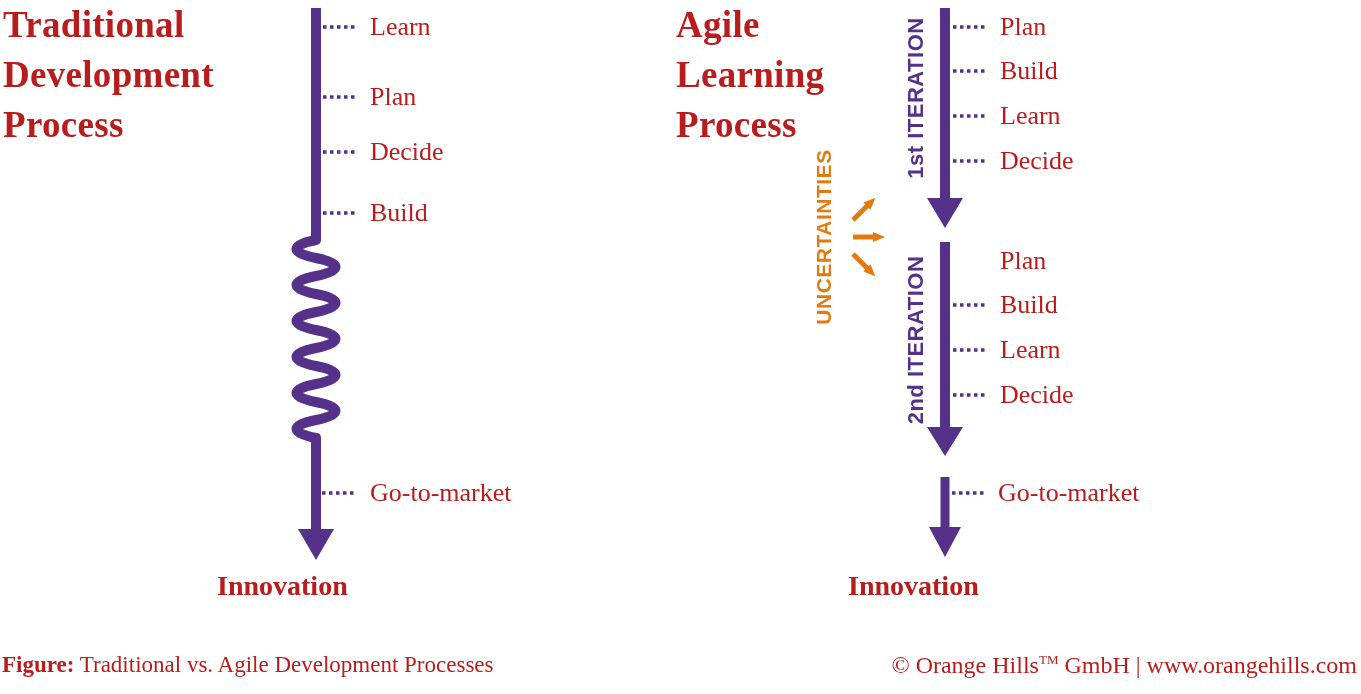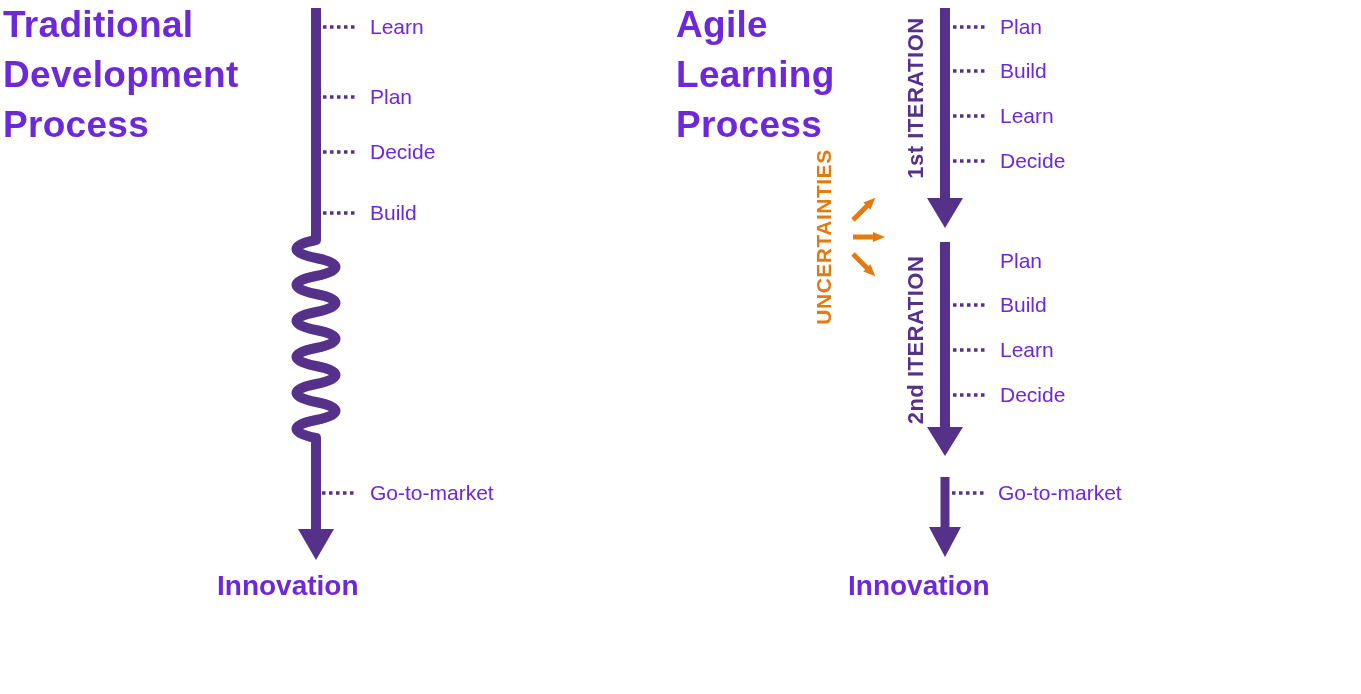--- a/index.html
+++ b/index.html
@@ -1,23 +1,23 @@
 <!DOCTYPE html>
 <html><head>
 <meta charset="utf-8">
 <style>
   html,body{margin:0;padding:0;background:#ffffff;}
   .canvas{
     position:relative;width:1361px;height:694px;background:#ffffff;
     font-family:"Liberation Sans",sans-serif;overflow:hidden;
   }
   .artwork{position:absolute;left:0;top:0;z-index:0;}
-  .txt{position:absolute;z-index:1;color:#6d28d9;}
+  .txt{position:absolute;z-index:1;color:#b91c1c;font-family:Liberation Serif, serif;}
   .title{font-weight:bold;font-size:37px;line-height:50px;letter-spacing:0.3px;white-space:pre-line;}
-  .step{font-size:21px;line-height:32px;white-space:nowrap;}
+  .step{font-size:26px;line-height:32px;white-space:nowrap;}
   .result{font-size:28px;font-weight:bold;white-space:nowrap;}
   .vlabel{
     position:absolute;z-index:1;font-weight:bold;white-space:nowrap;
     transform:translate(-50%,-50%) rotate(-90deg);
   }
   .iter{font-size:22px;color:#55318A;letter-spacing:0.5px;}
   .unc{font-size:21px;color:#E37A0F;letter-spacing:0.5px;}
   .figcap{font-size:23px;line-height:30px;}
   .figcap .flabel{font-weight:bold;}
   .copyright{font-size:24px;line-height:30px;text-align:right;white-space:nowrap;}
@@ -120,15 +120,23 @@
 
   <div class="txt step" style="left:1000px;top:245px;">Plan</div>
   <div class="txt step" style="left:1000px;top:289px;">Build</div>
   <div class="txt step" style="left:1000px;top:334px;">Learn</div>
   <div class="txt step" style="left:1000px;top:379px;">Decide</div>
 
   <div class="txt step" style="left:998px;top:477px;">Go-to-market</div>
 
   <div class="txt result" style="left:848px;top:570px;">Innovation</div>
 
+  <div class="txt figcap" style="left:2px;top:650px;">
+    <span class="flabel">Figure:</span>
+    <span>Traditional vs. Agile Development Processes</span>
+  </div>
 
+  <div class="txt copyright" style="right:4px;top:650px;">
+    <span>© Orange Hills</span><sup>TM</sup>
+    <span>GmbH | www.orangehills.com</span>
+  </div>
 
 </div>
 
 </body></html>

